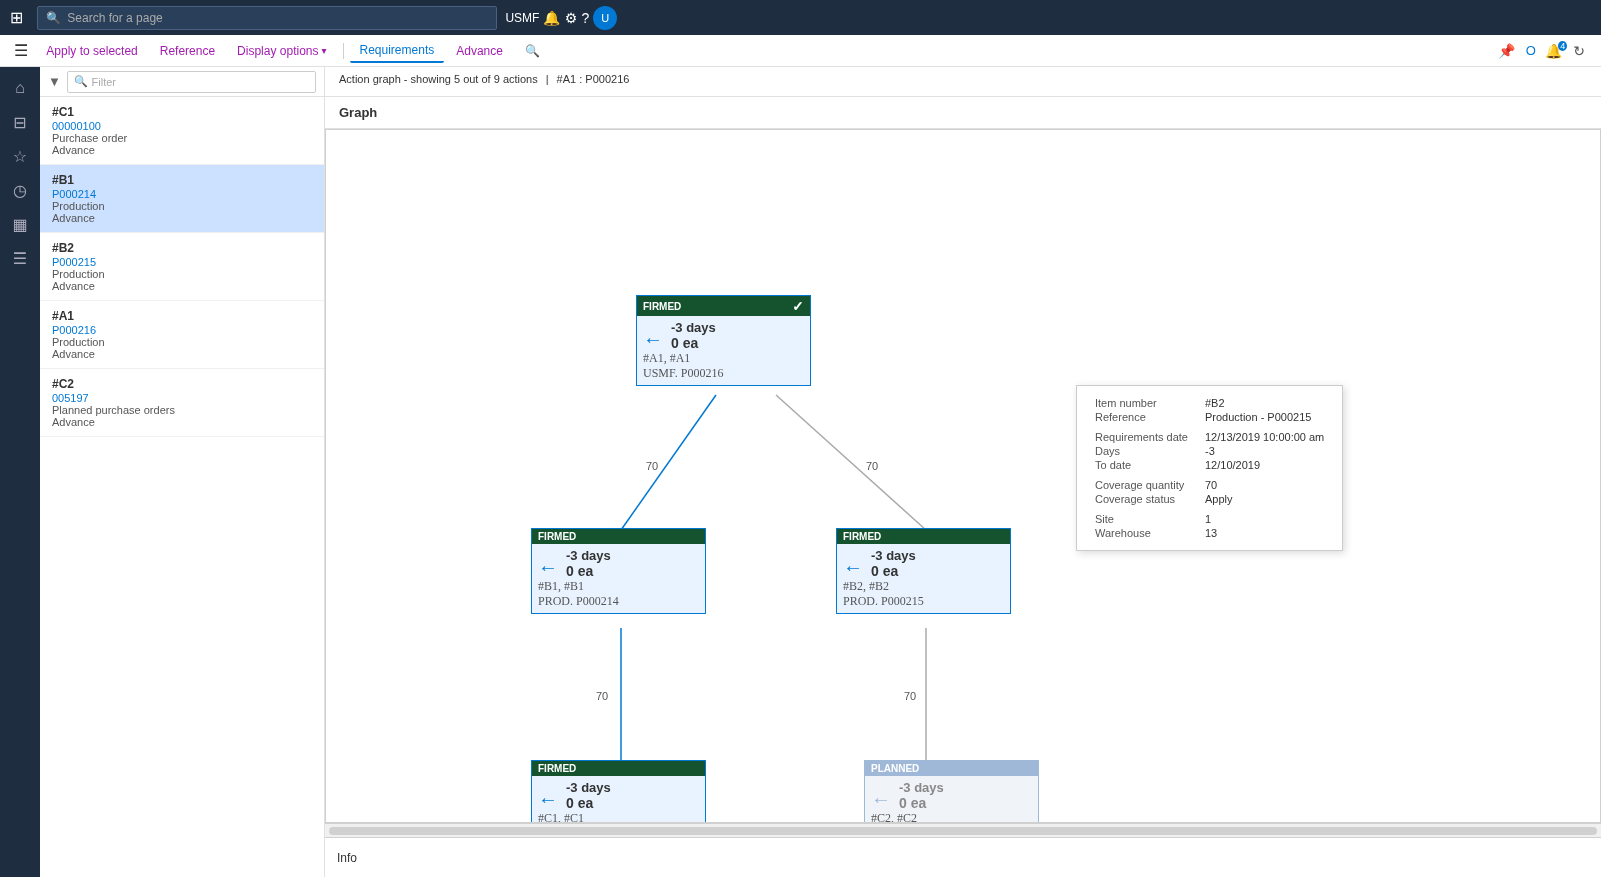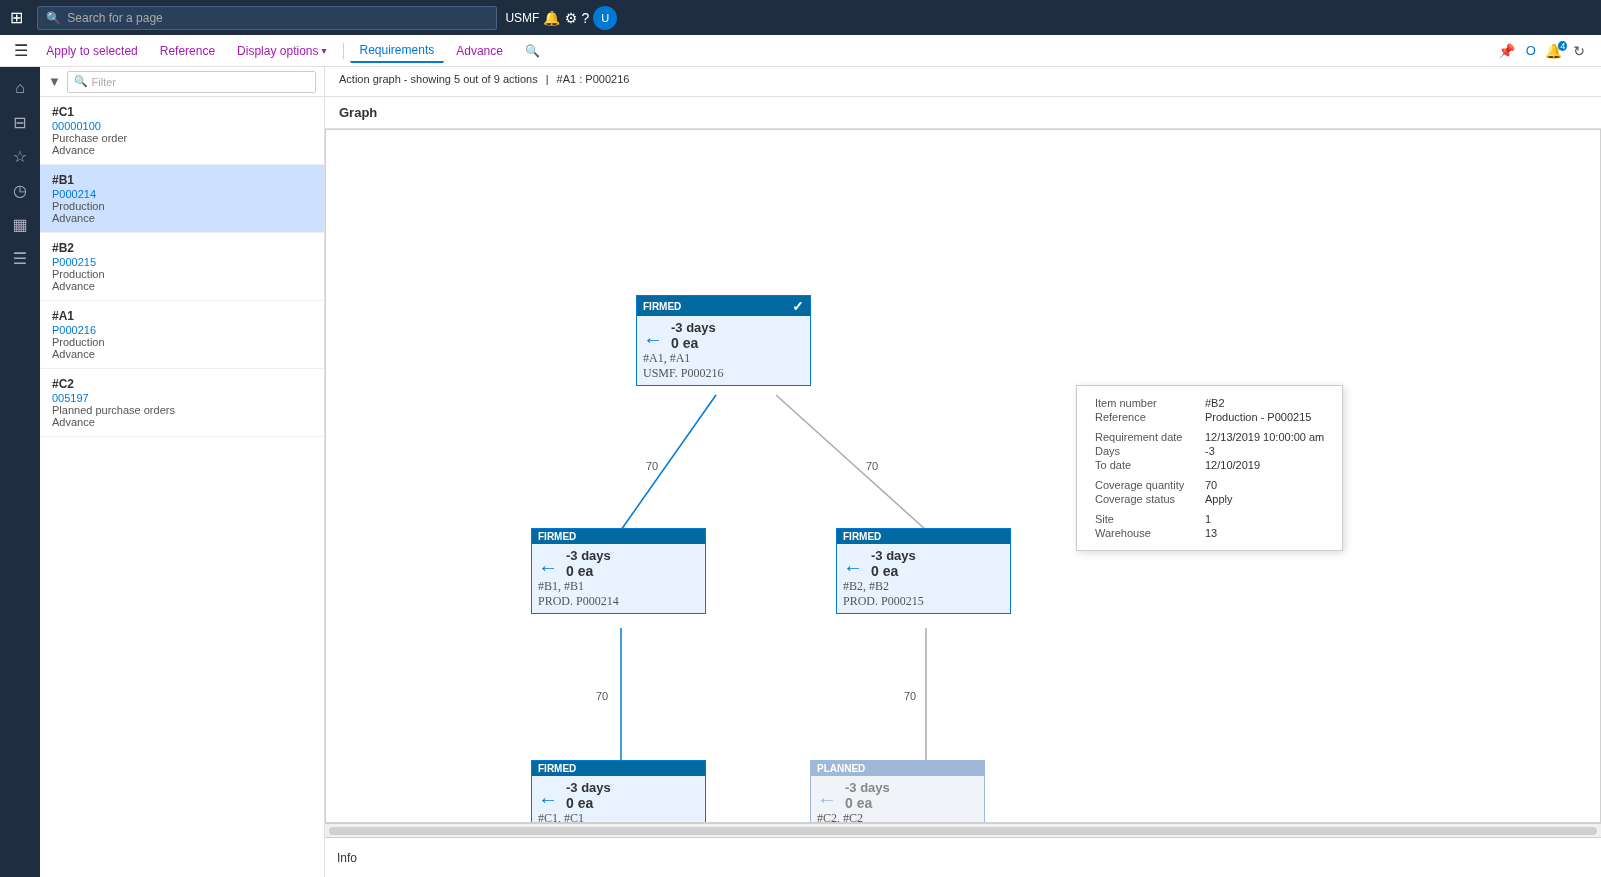--- a/index.html
+++ b/index.html
@@ -197,21 +197,21 @@
     }
 
     
     .node {
       position: absolute;
       border: 1px solid #0078d4;
       background: #e8f3ff;
       width: 170px;
     }
     .node-header {
-      background: #0369a1;
+      background: #14532d;
       color: #fff;
       font-size: 10px;
       font-weight: 700;
       padding: 2px 6px;
       display: flex;
       align-items: center;
       justify-content: space-between;
     }
     .node-header.planned {
       background: #a0b8d8;
@@ -525,21 +525,21 @@
           <span class="node-arrow">←</span>
           <div class="node-days">-3 days</div>
           <div class="node-ea">0 ea</div>
           <div class="node-refs">
             <div>#C1, #C1</div>
             <div>PURCH. 00000100</div>
           </div>
         </div>
       </div>
 
-      <div class="node" style="left:484px; top:630px; width:175px; border-color:#a0b8d8; background:#f0f4f8;">
+      <div class="node" style="left:538px; top:630px; width:175px; border-color:#a0b8d8; background:#f0f4f8;">
         <div class="node-header planned">
           <span>PLANNED</span>
         </div>
         <div class="node-body">
           <span class="node-arrow faded">←</span>
           <div class="node-days" style="color:#888;">-3 days</div>
           <div class="node-ea" style="color:#888;">0 ea</div>
           <div class="node-refs">
             <div>#C2, #C2</div>
             <div>PURCH. 005197</div>
@@ -555,21 +555,21 @@
             <td>#B2</td>
           </tr>
           <tr>
             <td>Reference</td>
             <td>Production - P000215</td>
           </tr>
           <tr class="spacer-row">
                 <td colspan="2"></td>
               </tr>
           <tr>
-            <td>Requirement date</td>
+            <td>Requirements date</td>
             <td>12/13/2019 10:00:00 am</td>
           </tr>
           <tr>
             <td>Days</td>
             <td>-3</td>
           </tr>
           <tr>
             <td>To date</td>
             <td>12/10/2019</td>
           </tr>

